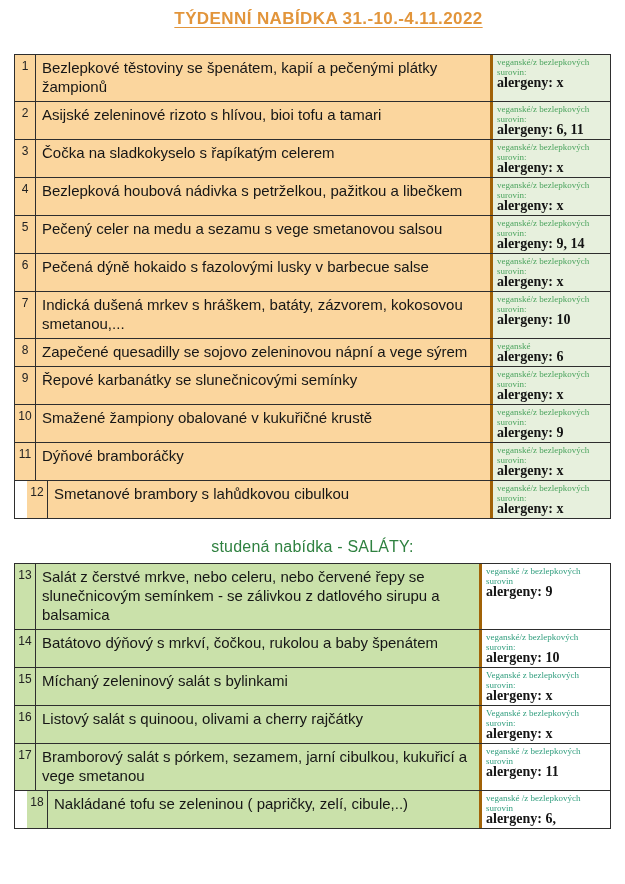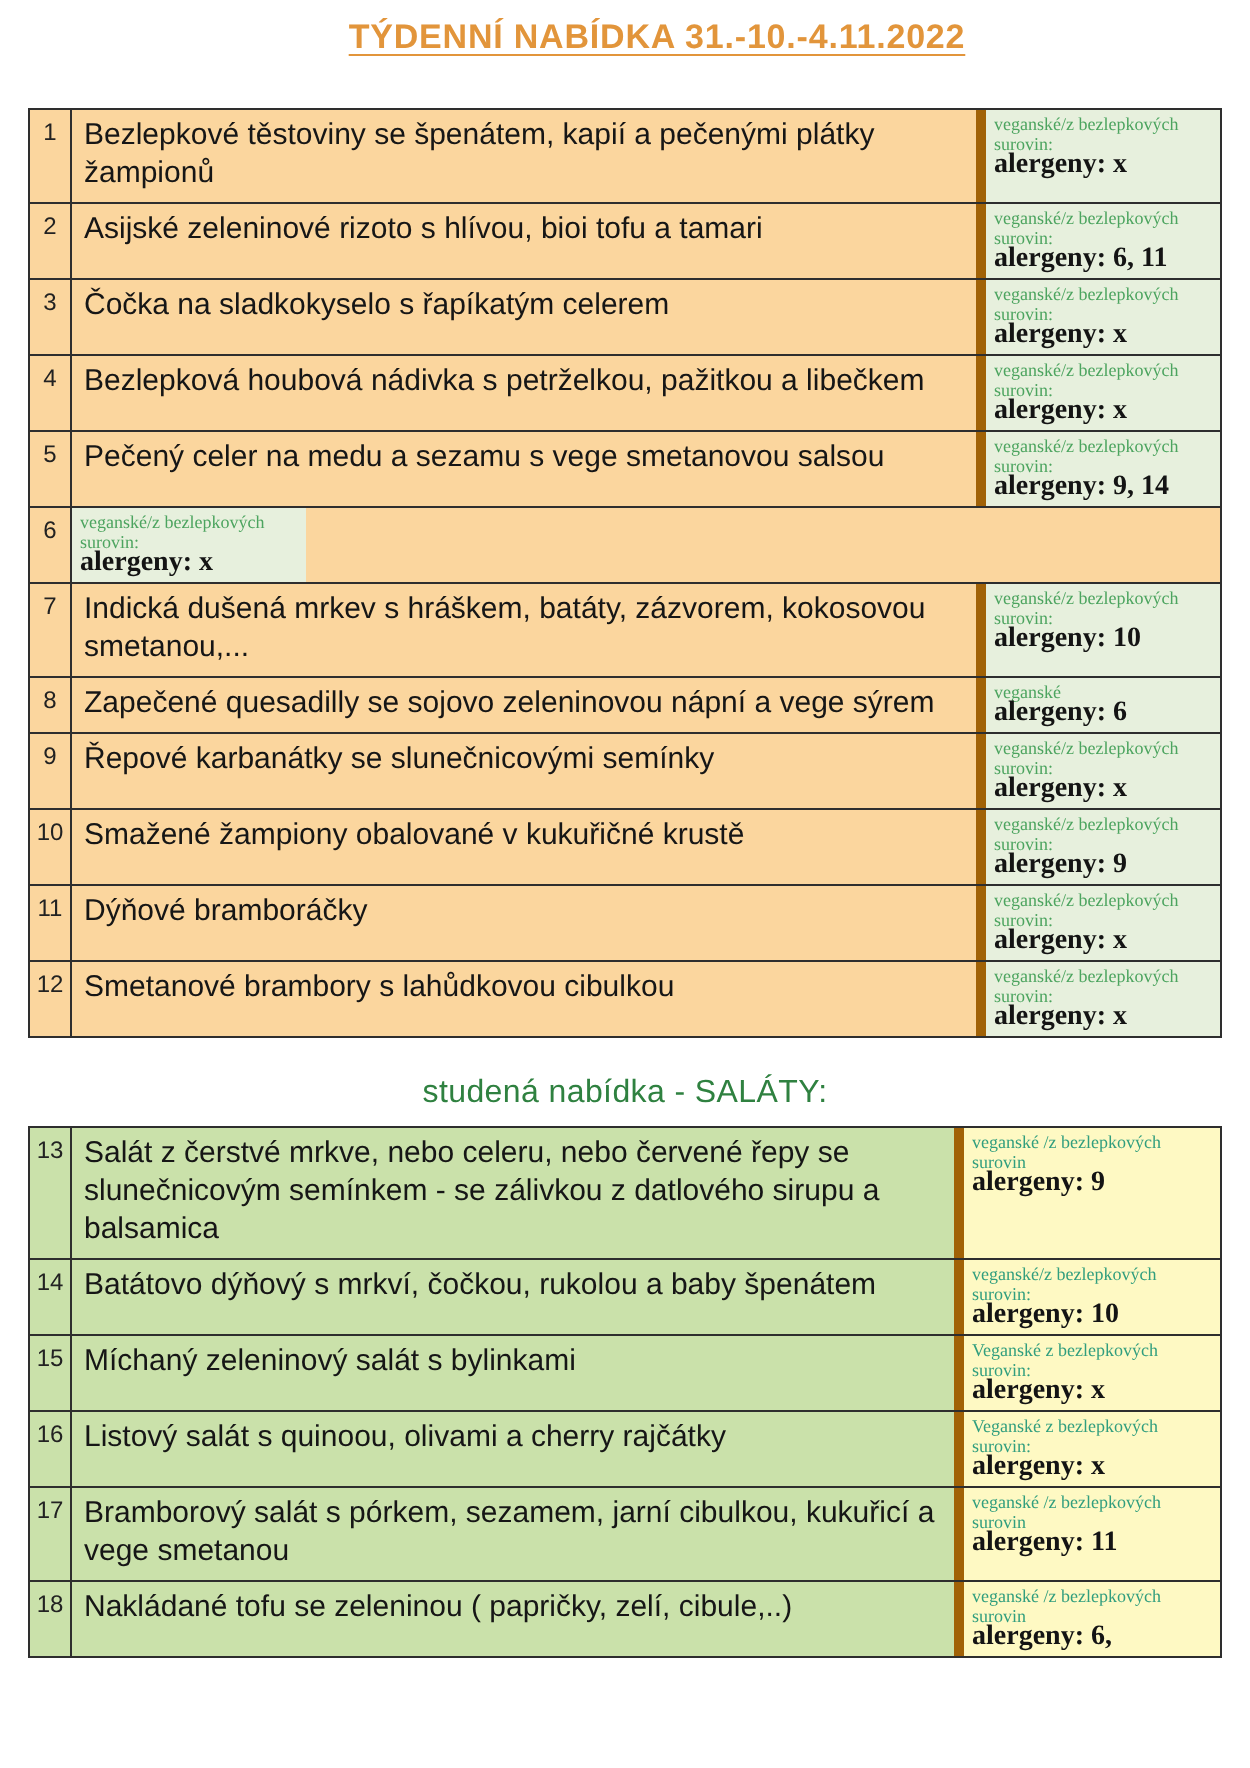--- a/index.html
+++ b/index.html
@@ -38,34 +38,34 @@
     border: 1px solid #2e2e2e;
   }
   .salads-table {
     margin: 0 14px 0 14px;
   }
   .row {
     display: flex;
     align-items: stretch;
     border-bottom: 1px solid #2e2e2e;
   }
-  .row:last-child { border-bottom: none; }
+  .row:last-child { border-bottom: none; margin-left: 12px; }
   .cell { box-sizing: border-box; }
   .num {
     width: 21px;
     flex: 0 0 21px;
     border-right: 1px solid #2e2e2e;
     font-size: 12px;
     text-align: center;
     padding-top: 4px;
     color: #222;
   }
   .dish {
     flex: 1 1 auto;
-    border-right: 5px solid #a16207;
+    border-right: 3px solid #a16207;
     font-size: 15px;
     line-height: 19px;
     padding: 3px 6px 5px 6px;
     color: #161616;
   }
   .label {
     flex: 0 0 117px;
     width: 117px;
     padding: 2px 4px 3px 4px;
     font-family: "Liberation Serif", serif;
@@ -79,21 +79,21 @@
   .salads-table .diet { color: #319e7e; }
   .allerg {
     font-size: 14px;
     line-height: 12px;
     font-weight: bold;
     color: #141414;
   }
   .weekly .row  { background: #fbd69e; }
   .weekly .label { background: #e7f0dd; }
   .salads-table .row { background: #cae1aa; }
-  .salads-table .label { background: #fef9c3; }
+  .salads-table .label { background: #ffffff; }
 </style>
 </head>
 <body>
 
 <h1 class="page-title">TÝDENNÍ NABÍDKA 31.-10.-4.11.2022</h1>
 
 <div class="menu-table weekly">
 
     <div class="row">
       <div class="cell num">1</div>
@@ -135,20 +135,21 @@
       <div class="cell num">5</div>
       <div class="cell dish">Pečený celer na medu a sezamu s vege smetanovou salsou</div>
       <div class="cell label">
         <div class="diet">veganské/z bezlepkových surovin:</div>
         <div class="allerg">alergeny: 9, 14</div>
       </div>
     </div>
 
     <div class="row">
       <div class="cell num">6</div>
+      <div class="cell dish">Pečená dýně hokaido s fazolovými lusky v barbecue salse</div>
       <div class="cell label">
         <div class="diet">veganské/z bezlepkových surovin:</div>
         <div class="allerg">alergeny: x</div>
       </div>
     </div>
 
     <div class="row">
       <div class="cell num">7</div>
       <div class="cell dish">Indická dušená mrkev s hráškem, batáty, zázvorem, kokosovou smetanou,...</div>
       <div class="cell label">

